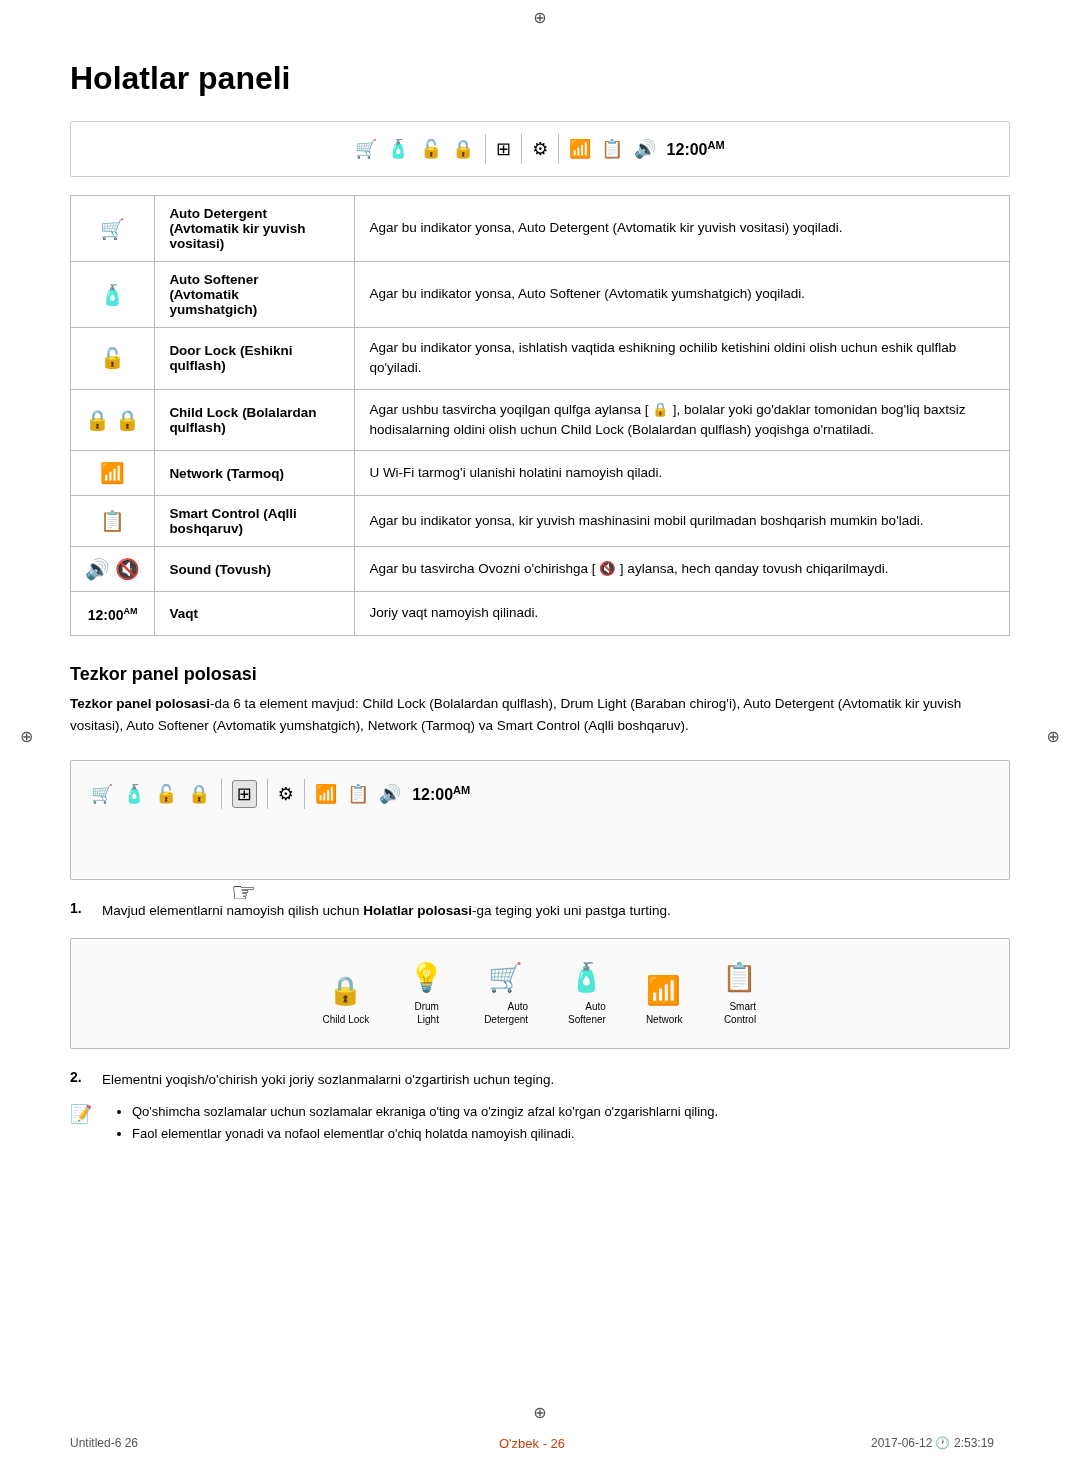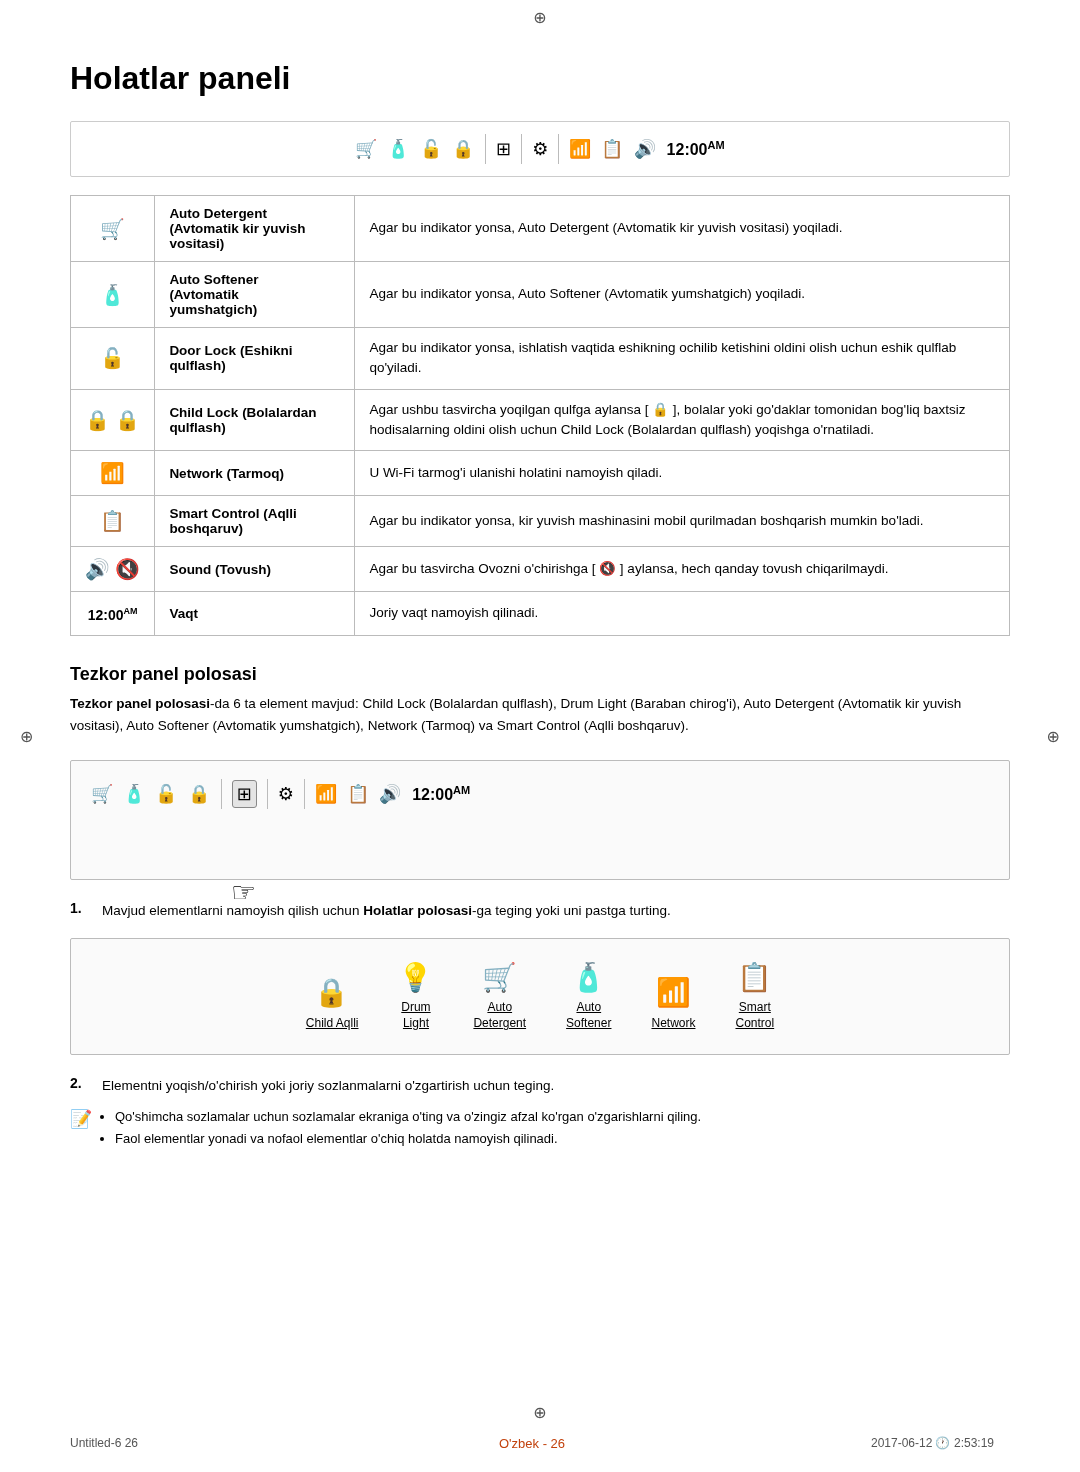--- a/index.html
+++ b/index.html
@@ -142,40 +142,39 @@
       display: flex;
       flex-direction: column;
       align-items: center;
       gap: 6px;
     }
     .icon-item .icon-sym-lg {
       font-size: 28px;
       line-height: 1.2;
     }
     .icon-item .icon-label {
-      font-size: 12px;
-      text-align: center;
+      font-size: 10px;
+      text-align: right;
       line-height: 1.3;
-      text-decoration: underline;
     }
     
     .step2-row {
       display: flex;
       align-items: flex-start;
       margin-bottom: 10px;
       gap: 12px;
     }
     .note-icon {
       font-size: 18px;
       margin-top: 2px;
       min-width: 28px;
     }
     .bullet-list {
       list-style: disc;
-      margin-left: 3px;
+      margin-left: 20px;
       font-size: 13px;
       line-height: 1.7;
     }
     
     .footer {
       position: absolute;
       bottom: 22px;
       left: 0;
       right: 16px;
       display: flex;
@@ -351,21 +350,21 @@
     <p class="step-text">
       <span>Mavjud elementlarni namoyish qilish uchun </span><b>Holatlar polosasi</b><span>-ga teging yoki uni pastga turting.</span>
     </p>
   </div>
 
   <div class="icons-grid-box">
     <div class="icons-row">
 
       <div class="icon-item">
         <span class="icon-sym-lg">🔒</span>
-        <span class="icon-label">Child Aqlli</span>
+        <span class="icon-label">Child Lock</span>
       </div>
 
       <div class="icon-item">
         <span class="icon-sym-lg">💡</span>
         <span class="icon-label">Drum<br>Light</span>
       </div>
 
       <div class="icon-item">
         <span class="icon-sym-lg">🛒</span>
         <span class="icon-label">Auto<br>Detergent</span>

